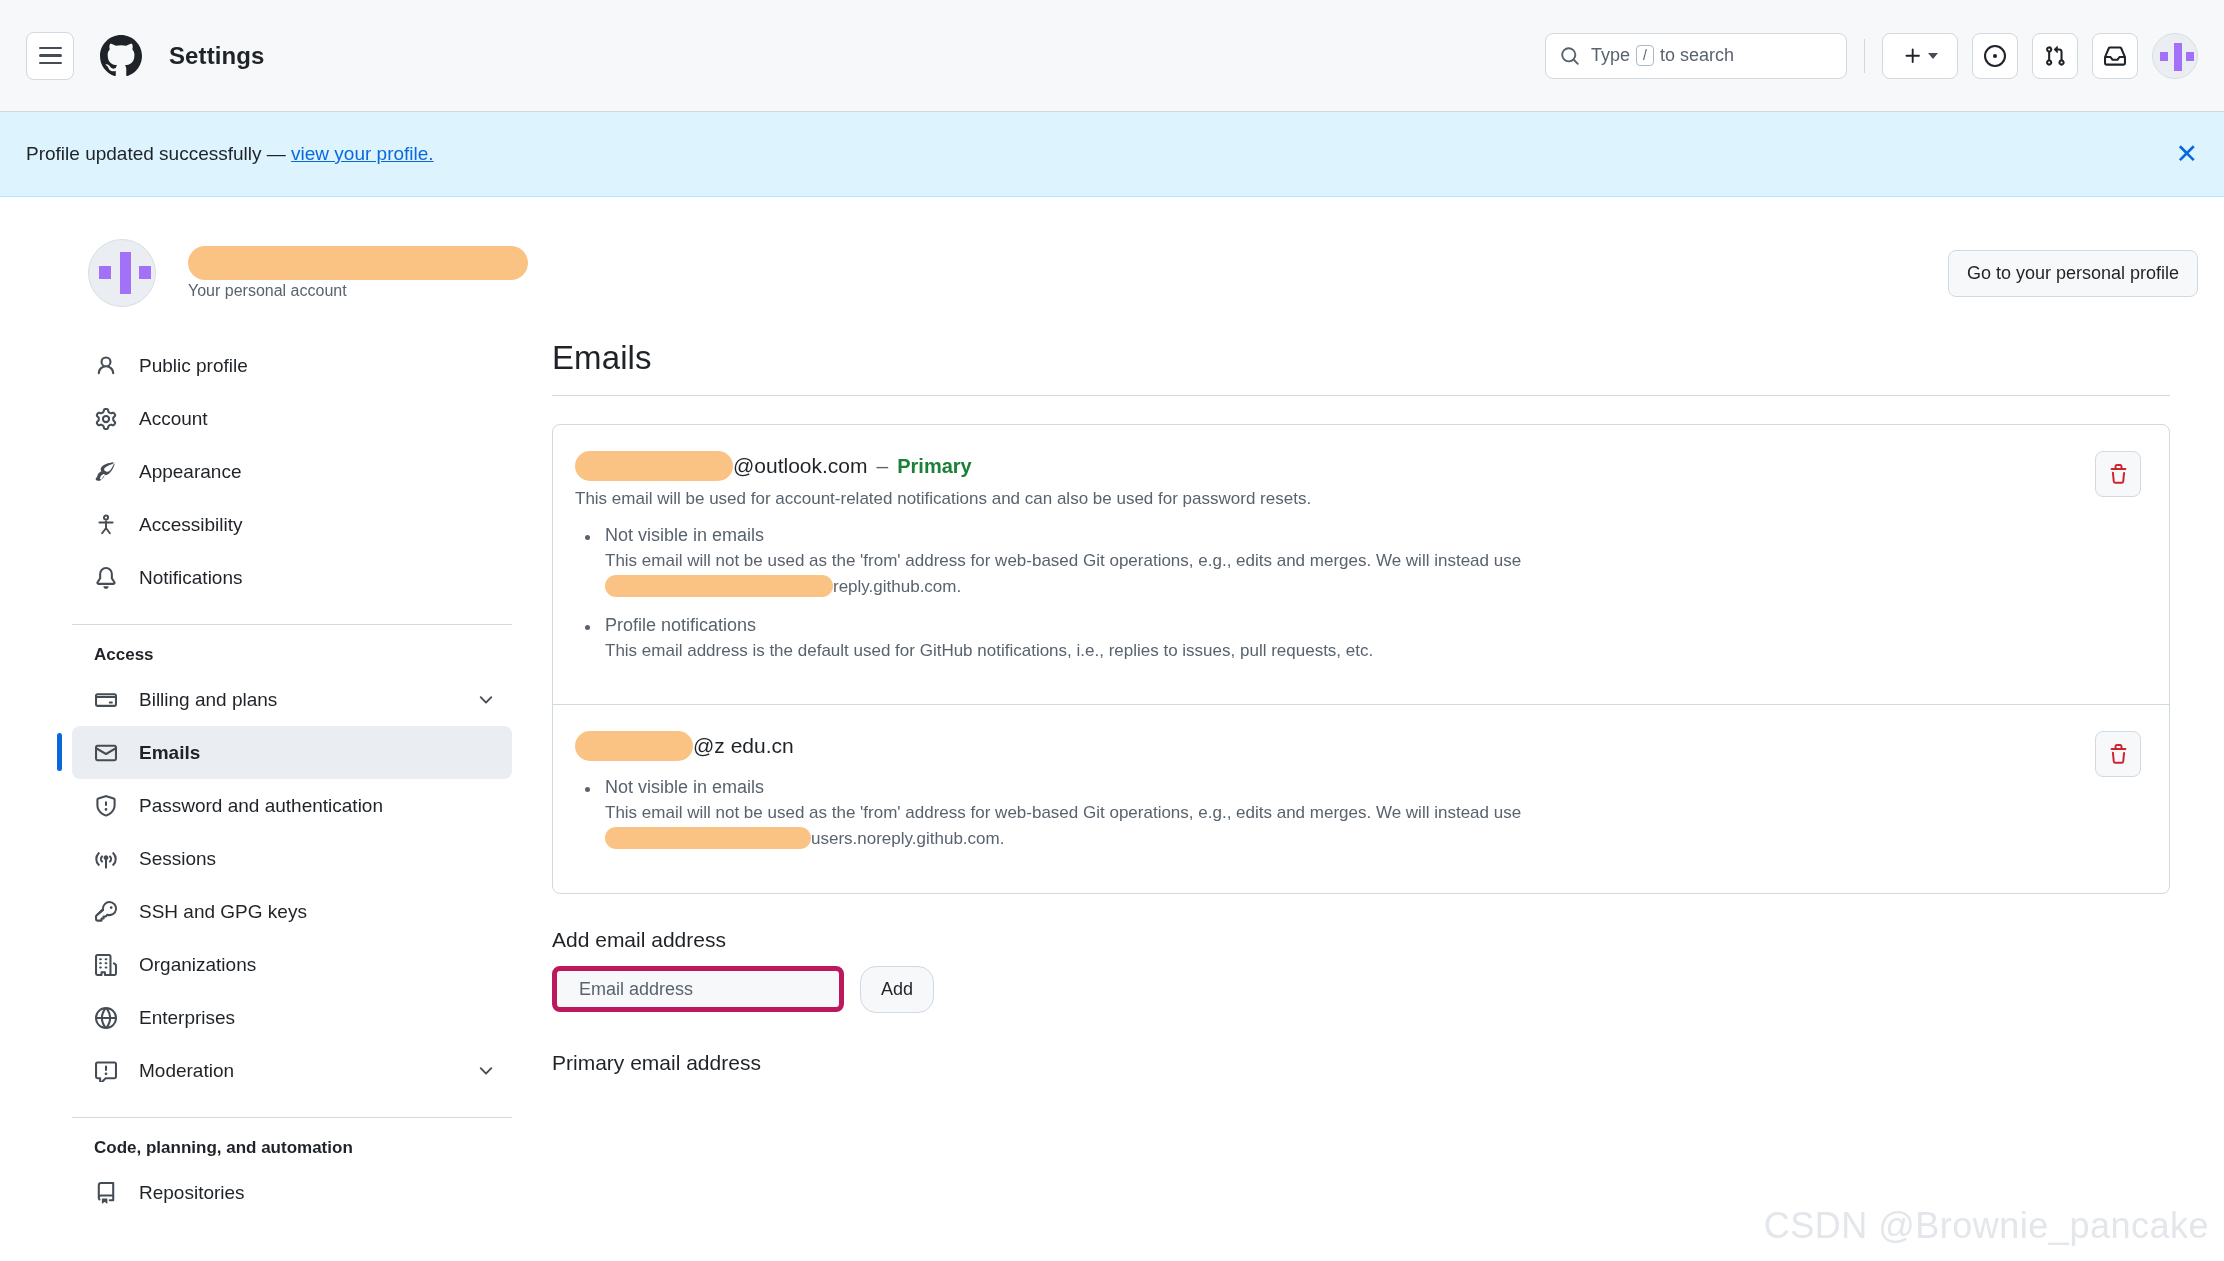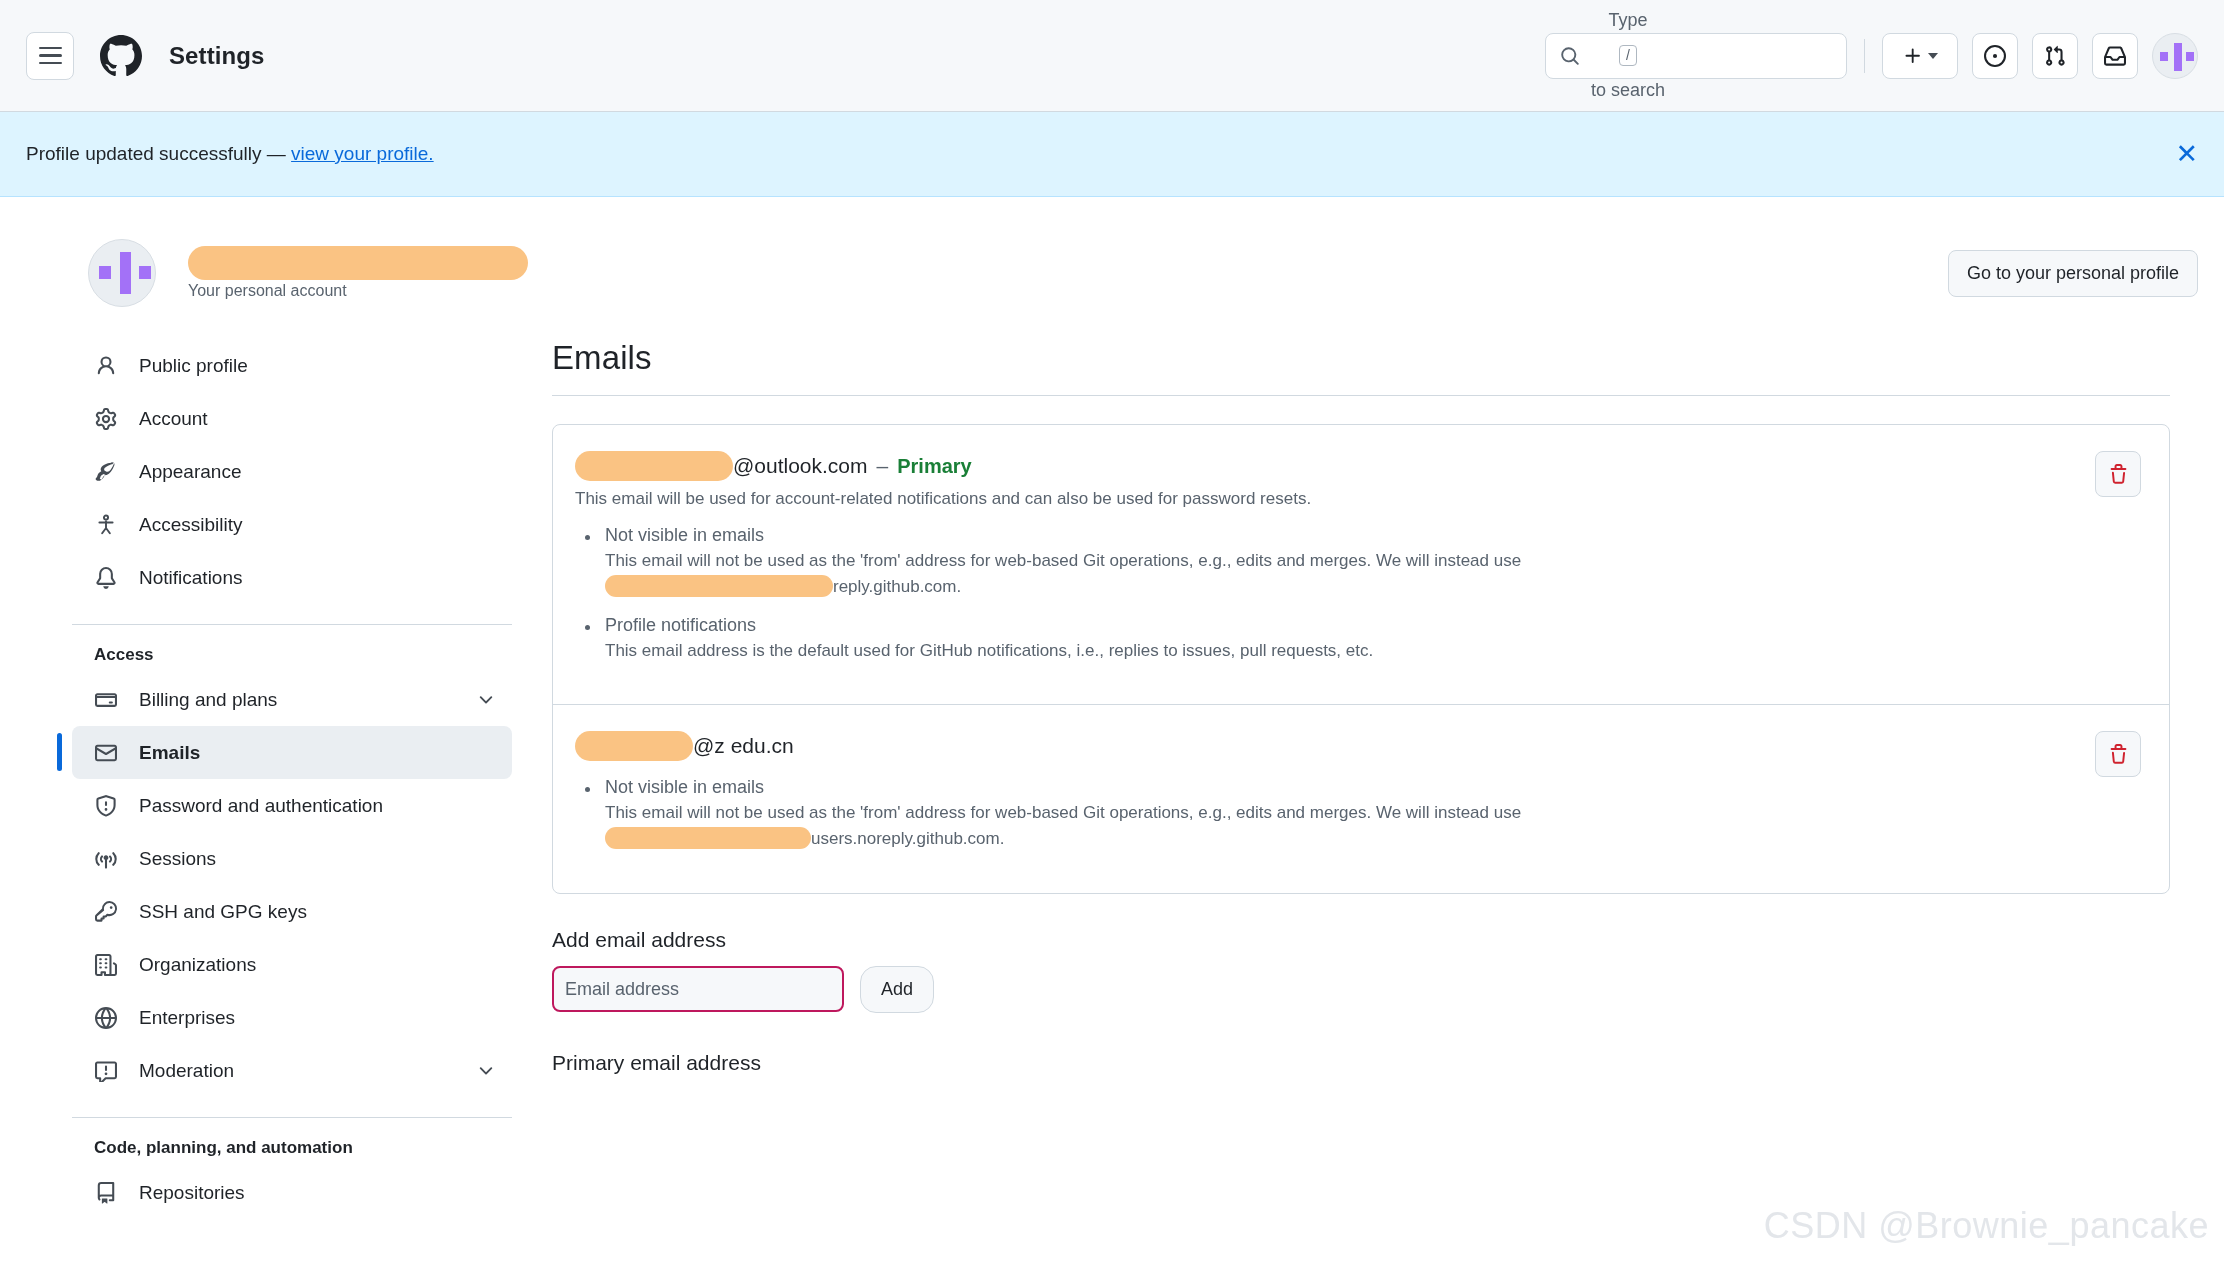--- a/index.html
+++ b/index.html
@@ -37,21 +37,21 @@
     margin-left: auto; display: flex; align-items: center; gap: 0;
   }
   .searchbox {
     width: 302px; height: 46px;
     border: 1px solid #d1d9e0; border-radius: 8px;
     background: #ffffff;
     display: flex; align-items: center;
     padding: 0 14px; gap: 11px;
     cursor: text;
   }
-  .search-ph { font-size: 18px; color: #59636e; display: flex; align-items: center; gap: 14px; white-space: nowrap; flex-direction: column; }
+  .search-ph { font-size: 18px; color: #59636e; display: flex; align-items: center; gap: 6px; white-space: nowrap; }
   .slash-key {
     border: 1px solid #afb8c1; border-radius: 4px;
     font-size: 14px; color: #59636e;
     padding: 0px 6px 1px; line-height: 18px;
     display: inline-block;
   }
   .hdr-divider { width: 1px; height: 34px; background: #d1d9e0; margin: 0 17px; }
   .icon-btn {
     height: 46px; min-width: 46px;
     border: 1px solid #d1d9e0; border-radius: 8px;
@@ -178,24 +178,24 @@
     border: 1px solid #d1d9e0; border-radius: 8px;
     background: #f6f8fa;
     display: flex; align-items: center; justify-content: center;
     cursor: pointer; margin-left: 20px;
   }
 
   .section-title { font-size: 21px; color: #1f2328; margin: 34px 0 14px; }
   .add-row { display: flex; align-items: center; gap: 16px; }
   .text-input {
     width: 292px; height: 46px;
-    border: 2px solid #be185d; border-radius: 8px;
+    border: 5px solid #be185d; border-radius: 8px;
     background: #f6f8fa;
     font-size: 18px; color: #1f2328;
-    padding: 0 11px;
+    padding: 0 22px;
     font-family: "Liberation Sans", sans-serif;
   }
   .text-input::placeholder { color: #59636e; }
   .btn {
     border: 1px solid #d1d9e0; border-radius: 16px;
     background: #f6f8fa;
     font-size: 18px; color: #1f2328;
     padding: 12px 20px; cursor: pointer;
     font-family: "Liberation Sans", sans-serif;
   }

